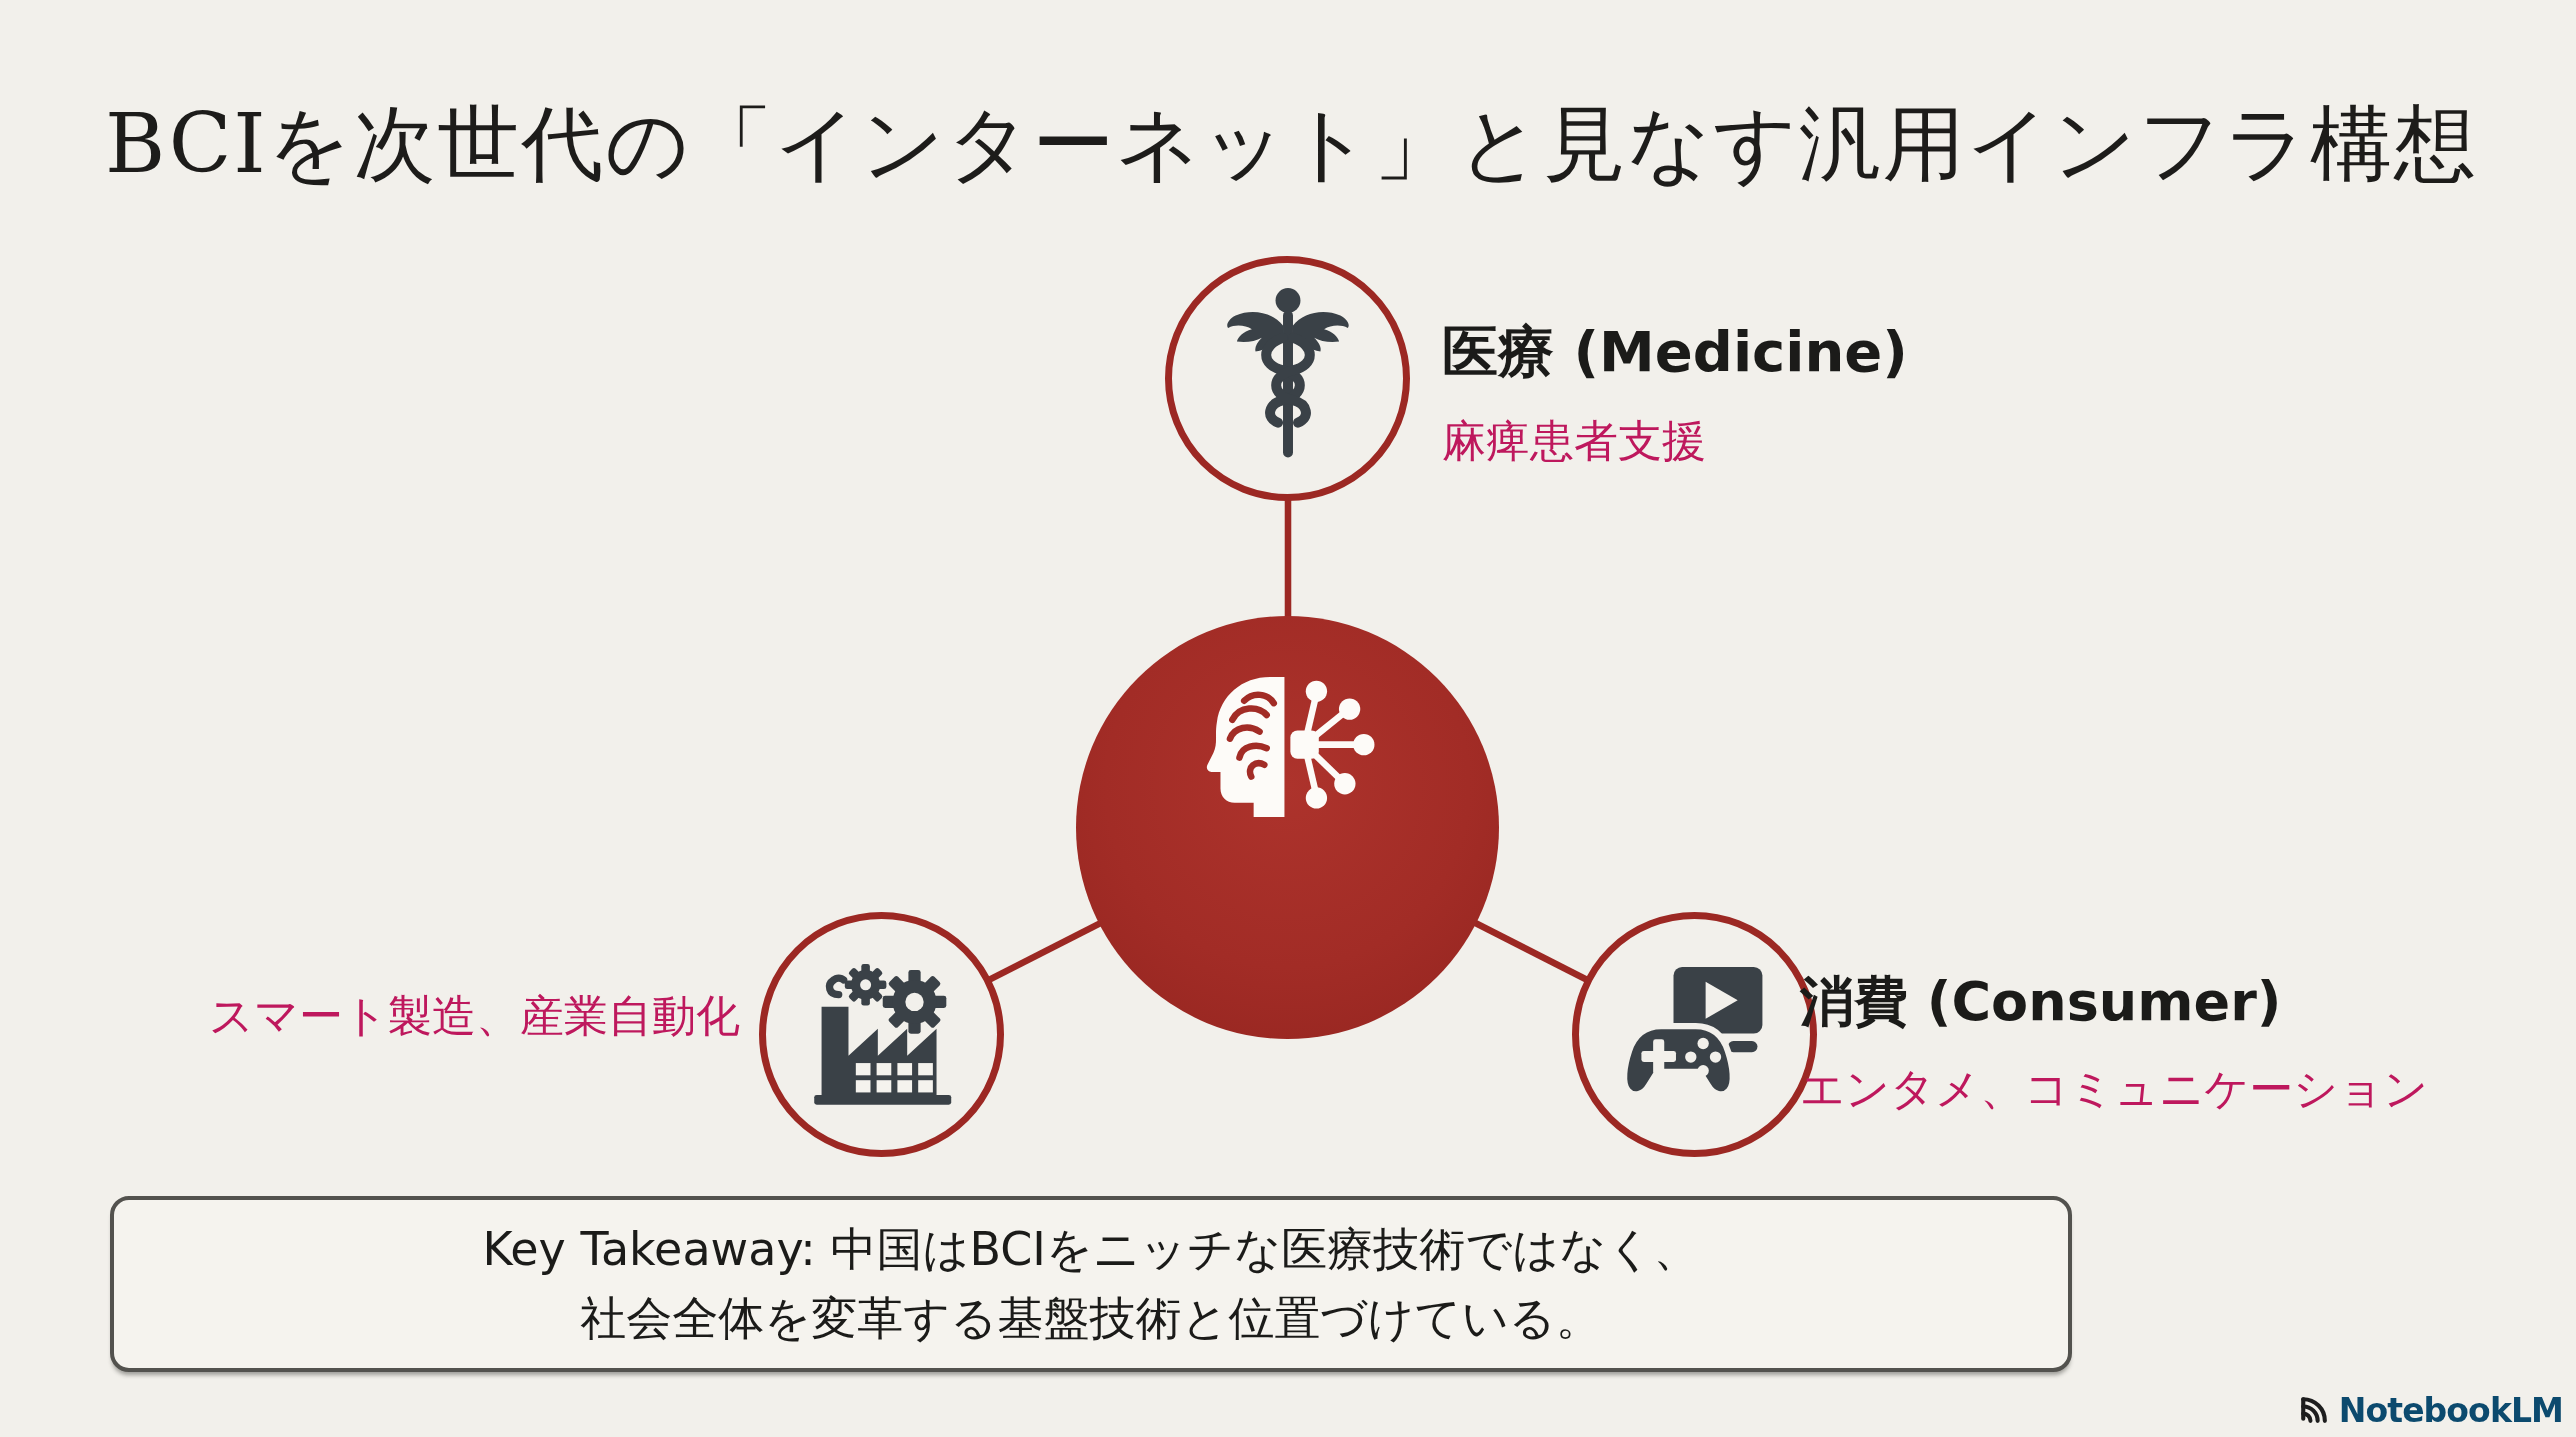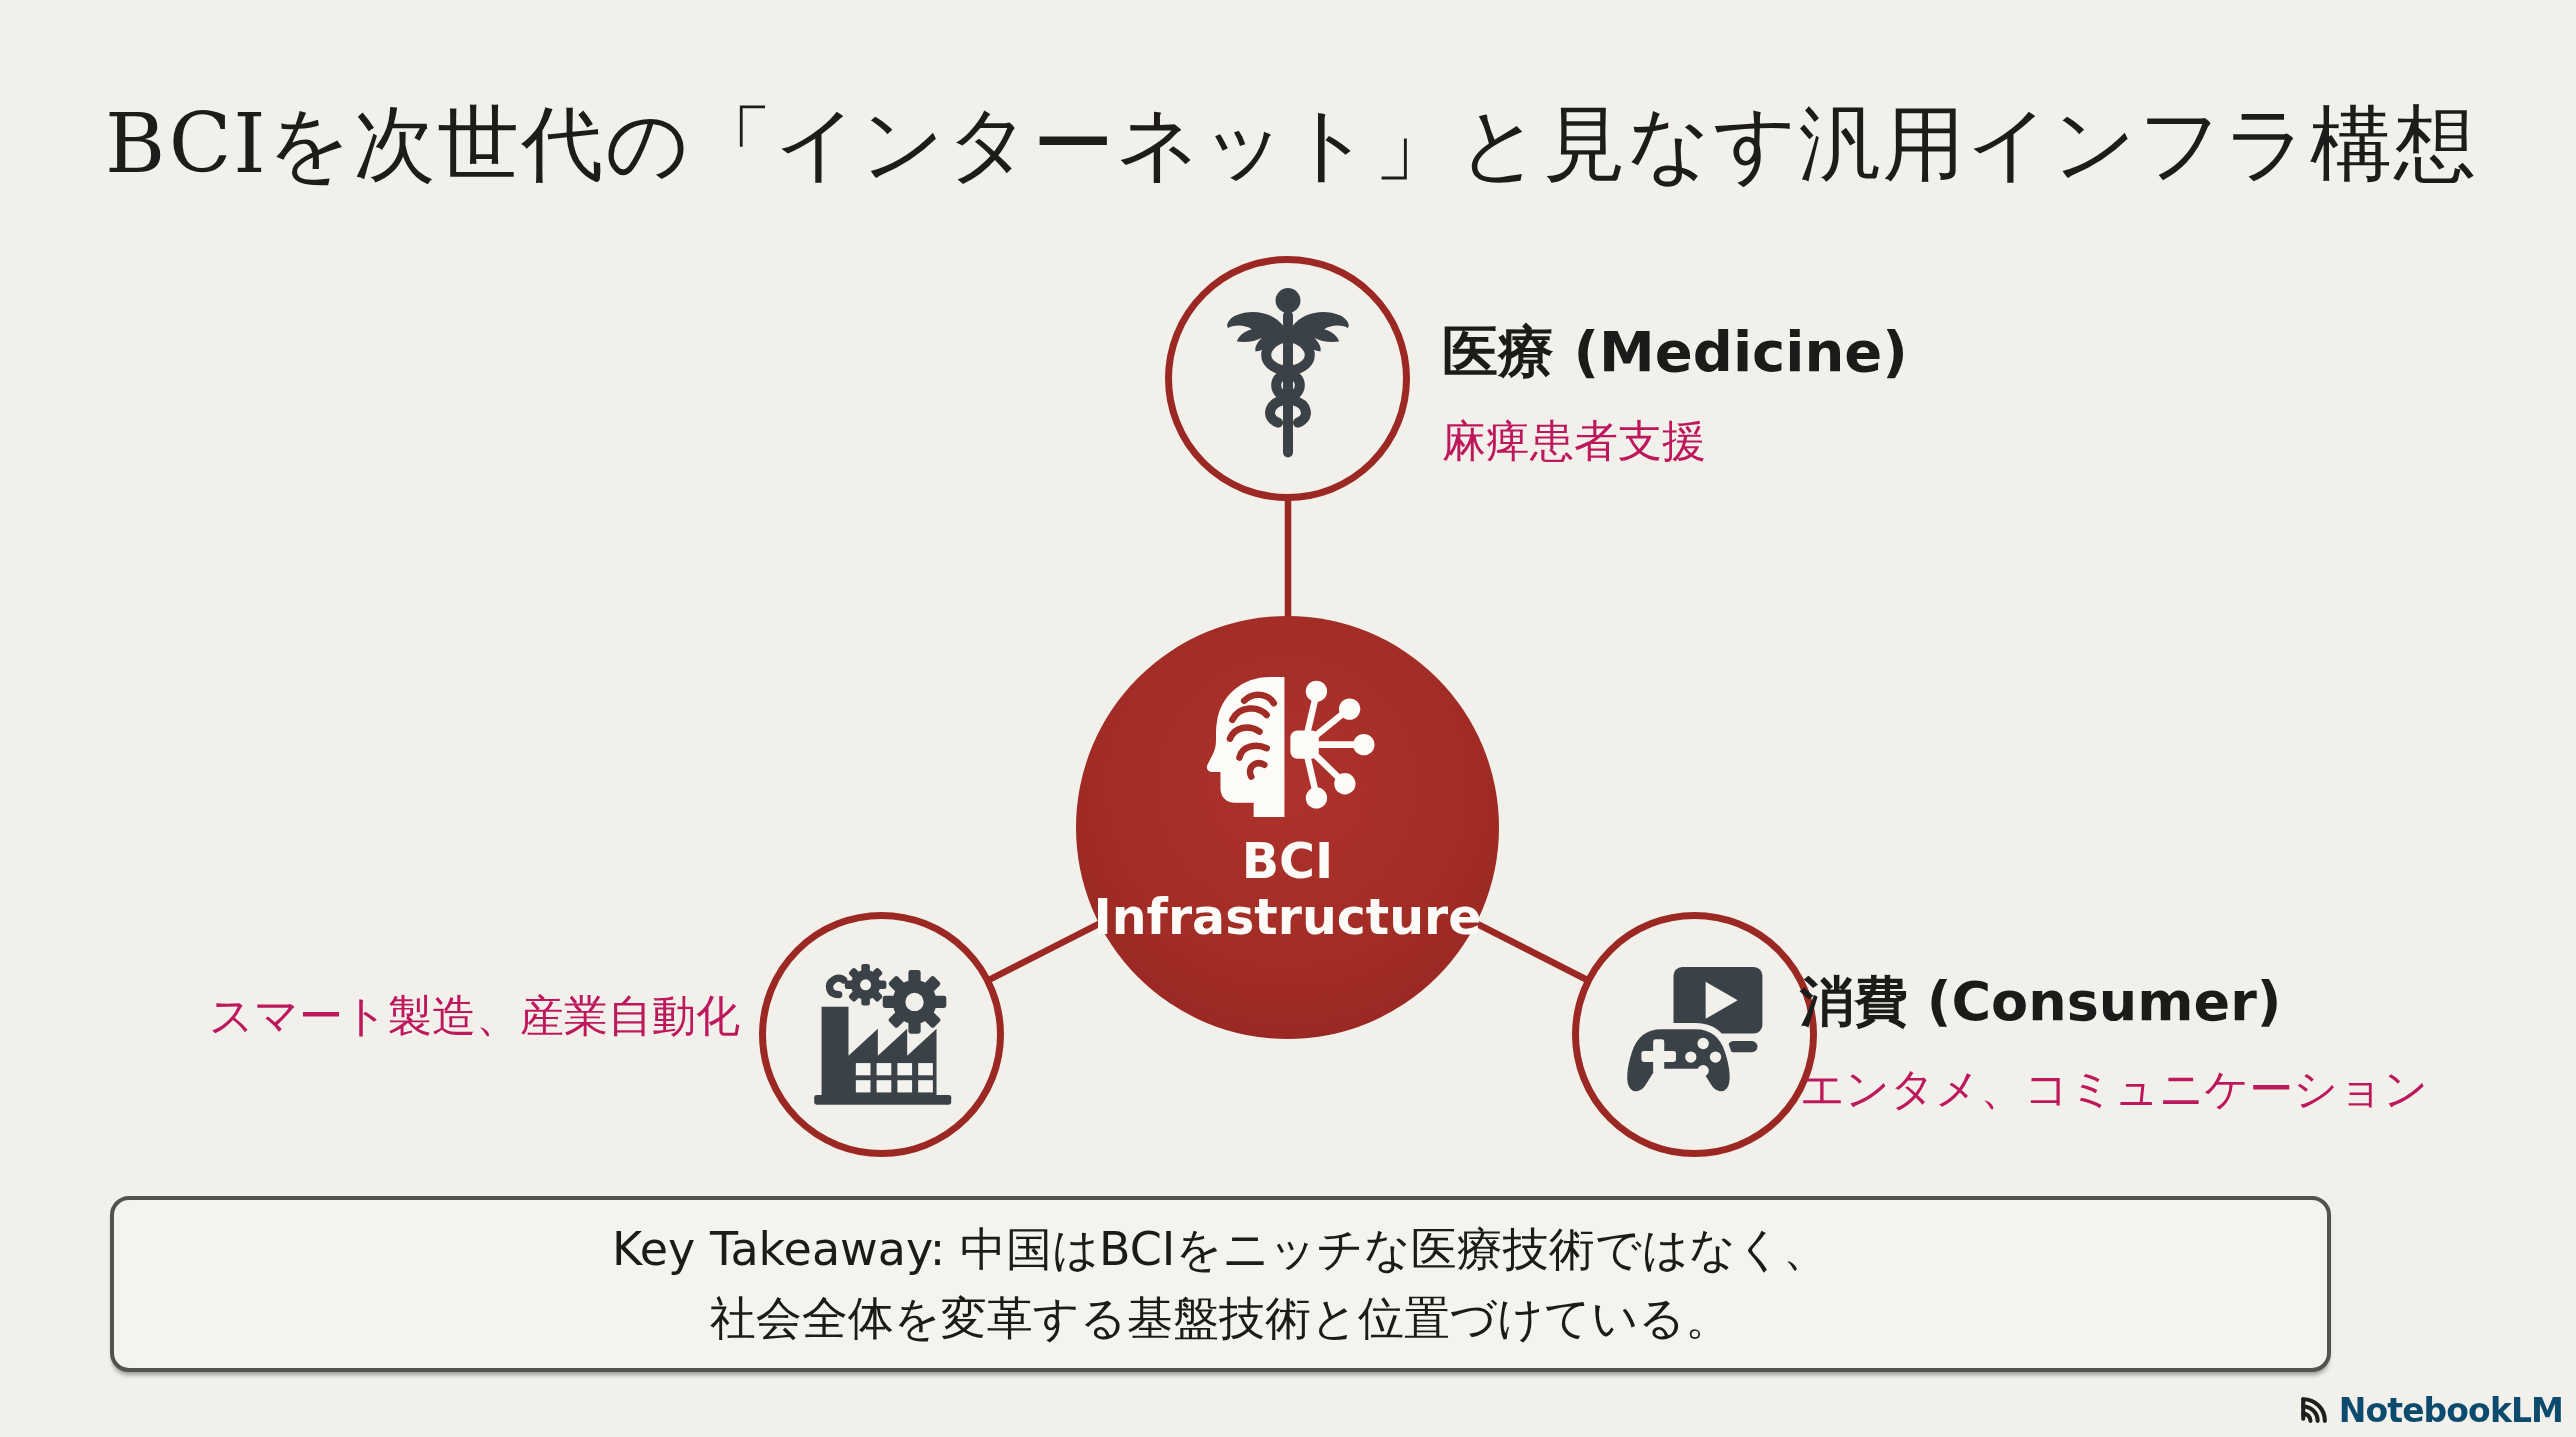--- a/index.html
+++ b/index.html
@@ -39,21 +39,21 @@
   }
   .node-label{position:absolute;}
   .node-label .main{font-size:56px;font-weight:bold;color:#1B1B19;white-space:nowrap;}
   .node-label .sub{font-size:44px;font-weight:500;color:#be185d;white-space:nowrap;margin-top:20.6px;}
   .label-medicine{left:1442px;top:315px;}
   .label-industry{left:178px;top:966px;width:562px;text-align:right;}
   .label-industry .main{font-size:54px;}
   .label-consumer{left:1800px;top:966px;}
   .label-consumer .main{font-size:54px;}
   .takeaway{
-    position:absolute;left:110px;top:1196px;width:2221px;height:176px;
+    position:absolute;left:110px;top:1196px;width:1962px;height:176px;
     box-sizing:border-box;
     border:4.7px solid #53524E;border-radius:19px;background:#F5F3EE;
     box-shadow:0 5.6px 4.7px -2.8px rgba(55,55,50,.45);
     display:flex;flex-direction:column;align-items:center;justify-content:center;
   }
   .takeaway .tline{
     font-size:46px;font-weight:500;color:#1B1B19;line-height:69px;white-space:nowrap;
   }
   .brandmark{
     position:absolute;right:13px;bottom:7.5px;
@@ -177,24 +177,20 @@
         <g fill="#FDFBF8">
           <rect x="77" y="51" width="24" height="24" rx="6"></rect>
           <circle cx="99" cy="18" r="9"></circle>
           <circle cx="127" cy="33" r="9"></circle>
           <circle cx="139" cy="63" r="9"></circle>
           <circle cx="123" cy="96" r="9"></circle>
           <circle cx="99" cy="108" r="9"></circle>
         </g>
       </svg>
     </span>
-    <div class="hub-text">
-      <div>BCI</div>
-      <div>Infrastructure</div>
-    </div>
   </div>
 
   <div class="node-label label-medicine">
     <div class="main">医療 (Medicine)</div>
     <div class="sub">麻痺患者支援</div>
   </div>
 
   <div class="node-label label-industry">
     <div class="sub">スマート製造、産業自動化</div>
   </div>

